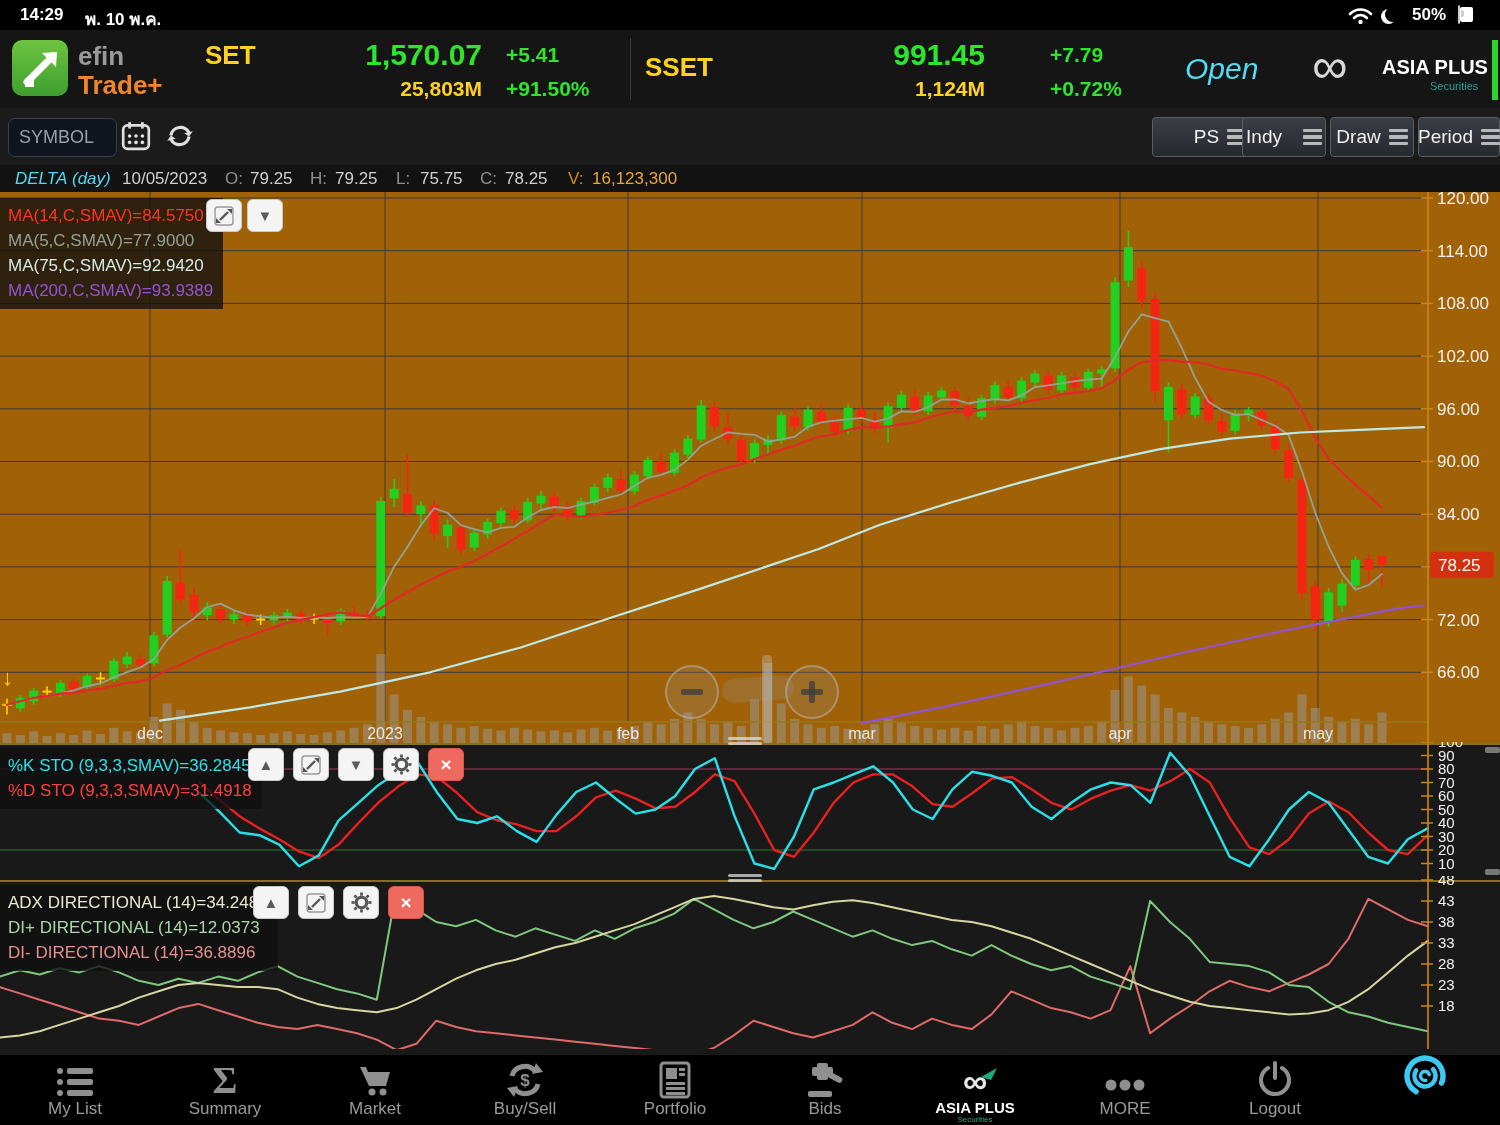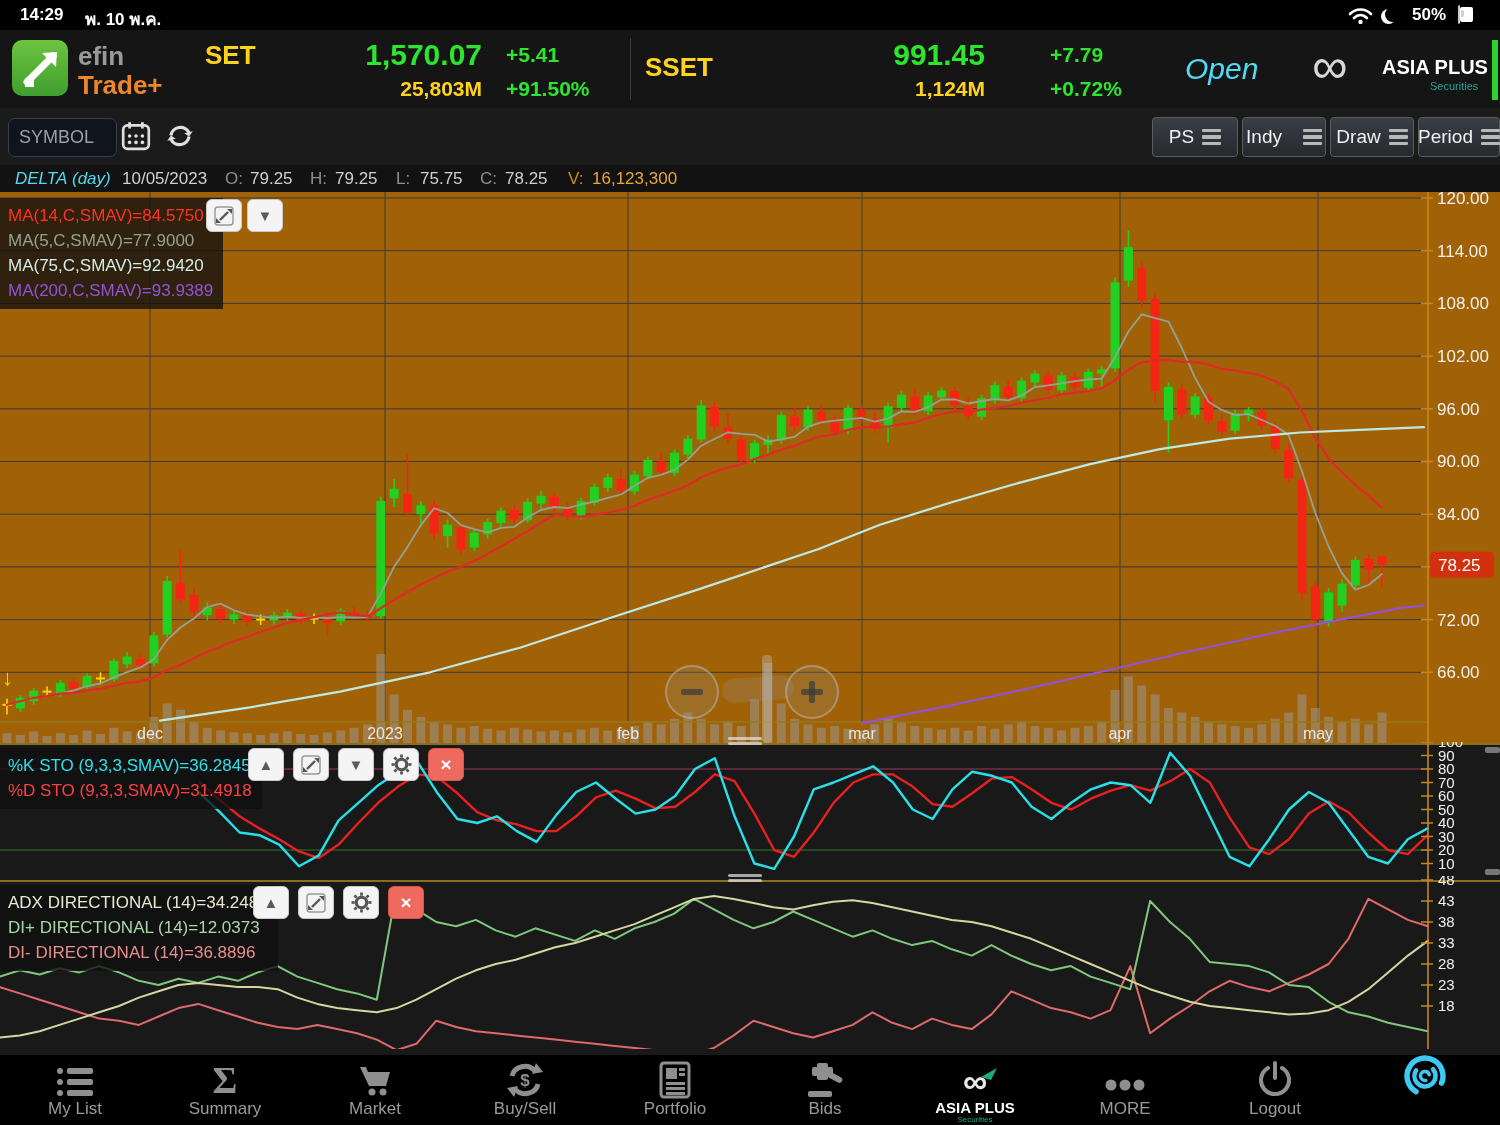--- a/index.html
+++ b/index.html
@@ -131,21 +131,21 @@
     <div class="abs" style="left:164px;top:12px;">
       <svg width="32" height="32" viewBox="0 0 30 30">
           <g stroke="#e0e0e0" stroke-width="3" fill="none">
       <path d="M6.5,18 A 9 9 0 0 0 23.5,15.5"></path>
             <path d="M23.5,12 A 9 9 0 0 0 6.5,14.5"></path>
           </g>
       <polygon points="23.5,15.5 19,12.5 27,10.5" fill="#e0e0e0"></polygon>
           <polygon points="6.5,14.5 11,17.5 3,19.5" fill="#e0e0e0"></polygon>
         </svg>
     </div>
-    <div class="abs tb-btn" style="left:1152px;width:84px;">
+    <div class="abs tb-btn" style="left:1152px;width:84px;padding-left:25px;">
       <span>PS</span>
       <span class="burger">
           <i></i>
           <i></i>
           <i></i>
         </span>
     </div>
     <div class="abs tb-btn" style="left:1242px;width:82px;gap:21px;">
       <span>Indy</span>
       <span class="burger">

